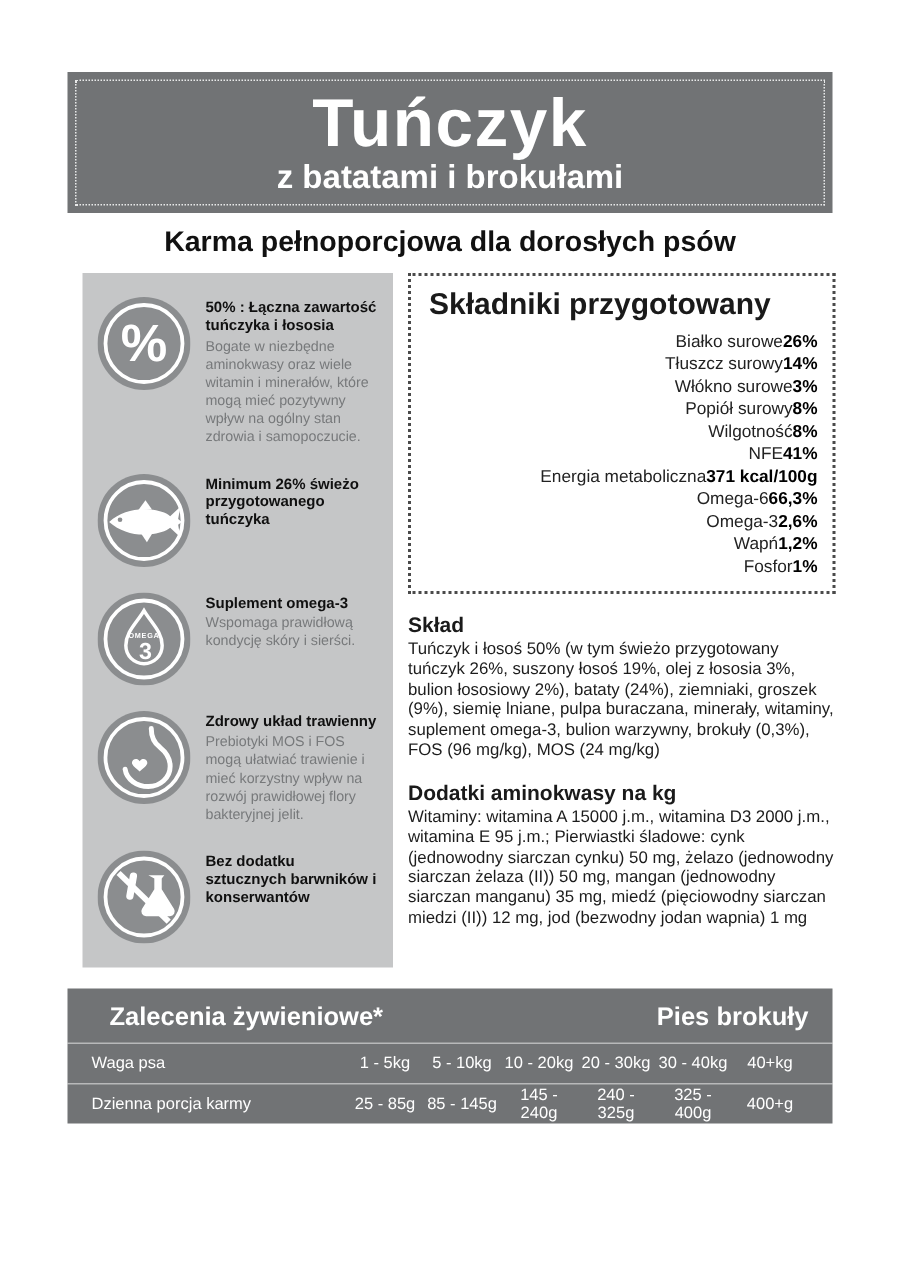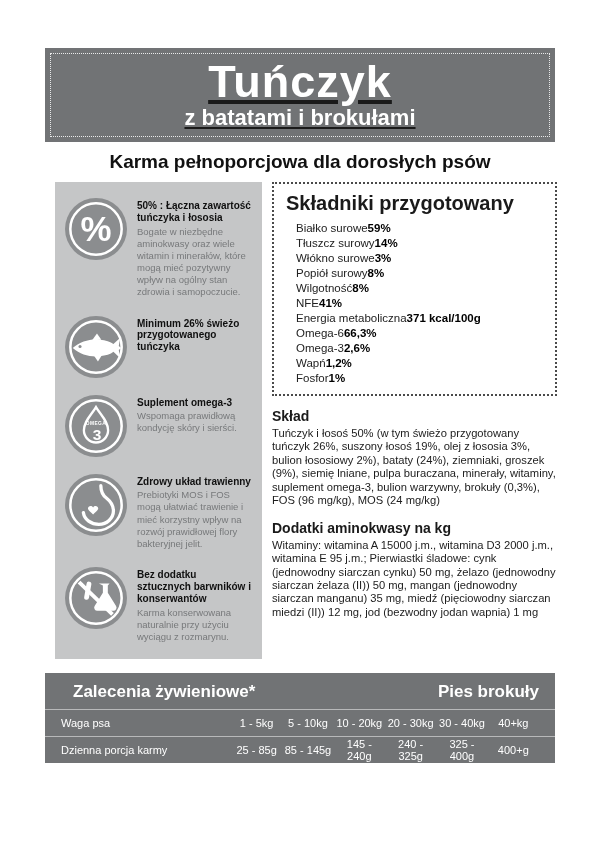--- a/index.html
+++ b/index.html
@@ -10,21 +10,21 @@
     background: #ffffff; outline: 1px solid #d9d9d9; overflow: hidden;
   }
   
   .header-box {
     margin: 48px 45px 0 45px; height: 94px;
     background: #717375; padding: 5px;
   }
   .header-inner {
     width: 100%; height: 100%;
     border: 1px dotted rgba(255,255,255,0.85);
-    display: flex; flex-direction: column; align-items: center; justify-content: center; text-decoration: underline;
+    display: flex; flex-direction: column; align-items: center; justify-content: center;
   }
   .product-title { color: #ffffff; font-size: 45px; font-weight: bold; line-height: 1; letter-spacing: 1px; }
   .product-subtitle { color: #ffffff; font-size: 22px; font-weight: bold; line-height: 1.1; margin-top: 2px; }
   .tagline { text-align: center; font-size: 19px; font-weight: bold; margin-top: 9px; color: #111; }
 
   
   .main { display: flex; gap: 10px; margin: 9px 43px 0 55px; align-items: flex-start; }
   .sidebar { width: 207px; background: #c5c6c7; padding: 16px 10px 10px 10px; }
   .feature { display: flex; gap: 10px; margin-bottom: 17px; }
   .feature:last-child { margin-bottom: 6px; }
@@ -33,21 +33,21 @@
   .feature-title { font-size: 10px; font-weight: bold; line-height: 1.18; color: #101010; }
   .feature-body { font-size: 9.5px; line-height: 1.28; color: #77797b; margin-top: 2px; }
 
   .right-col { flex: 1; min-width: 0; }
 
   
   .analytical {
     border: 2px dotted #4a4a4a; padding: 8px 10px 8px 12px;
   }
   .analytical-title { font-size: 20px; font-weight: bold; margin-bottom: 6px; }
-  .an-row { display: flex; justify-content: flex-start; align-items: baseline; line-height: 15px; margin-left: 10px; }
+  .an-row { display: flex; justify-content: flex-end; align-items: baseline; line-height: 15px; }
   .an-label { font-size: 11.5px; color: #222; }
   .an-value { font-size: 11.5px; font-weight: bold; color: #000; }
 
   .section { margin-top: 12px; }
   .section-head { font-size: 14px; font-weight: bold; margin-bottom: 3px; }
   .section-body { font-size: 11.2px; line-height: 1.2; color: #1c1c1c; }
 
   
   .feeding { margin: 14px 45px 0 45px; background: #717375; color: #ffffff; }
   .feeding-header { display: flex; justify-content: space-between; padding: 9px 16px 7px 28px; }
@@ -135,33 +135,32 @@
       <div class="feature">
         <svg class="feature-icon" viewBox="0 0 64 64">
           <circle cx="32" cy="32" r="32" fill="#8b8d8f"></circle>
           <circle cx="32" cy="32" r="26.5" fill="none" stroke="#fff" stroke-width="2.6"></circle>
           <rect x="21" y="15" width="5" height="19" rx="2.5" fill="#fff" transform="rotate(10 23.5 24.5)"></rect>
           <path d="M35 17 h11 l-1.8 2.2 v7.5 l8.5 13.5 a3.3 3.3 0 0 1 -2.8 5 h-16.5 a3.3 3.3 0 0 1 -2.8 -5 l8.5 -13.5 v-7.5 z" fill="#fff"></path>
           <line x1="14.5" y1="15.5" x2="49" y2="49" stroke="#fff" stroke-width="4"></line>
         </svg>
         <div class="feature-text">
           <div class="feature-title">Bez dodatku sztucznych barwników i konserwantów</div>
-          <div class="feature-body">Karma konserwowana naturalnie przy użyciu wyciągu z rozmarynu.</div>
         </div>
       </div>
 
     </div>
 
     <div class="right-col">
 
       <div class="analytical">
         <div class="analytical-title">Składniki przygotowany</div>
         <div class="an-row">
           <span class="an-label">Białko surowe</span>
-          <span class="an-value">59%</span>
+          <span class="an-value">26%</span>
         </div>
         <div class="an-row">
           <span class="an-label">Tłuszcz surowy</span>
           <span class="an-value">14%</span>
         </div>
         <div class="an-row">
           <span class="an-label">Włókno surowe</span>
           <span class="an-value">3%</span>
         </div>
         <div class="an-row">

